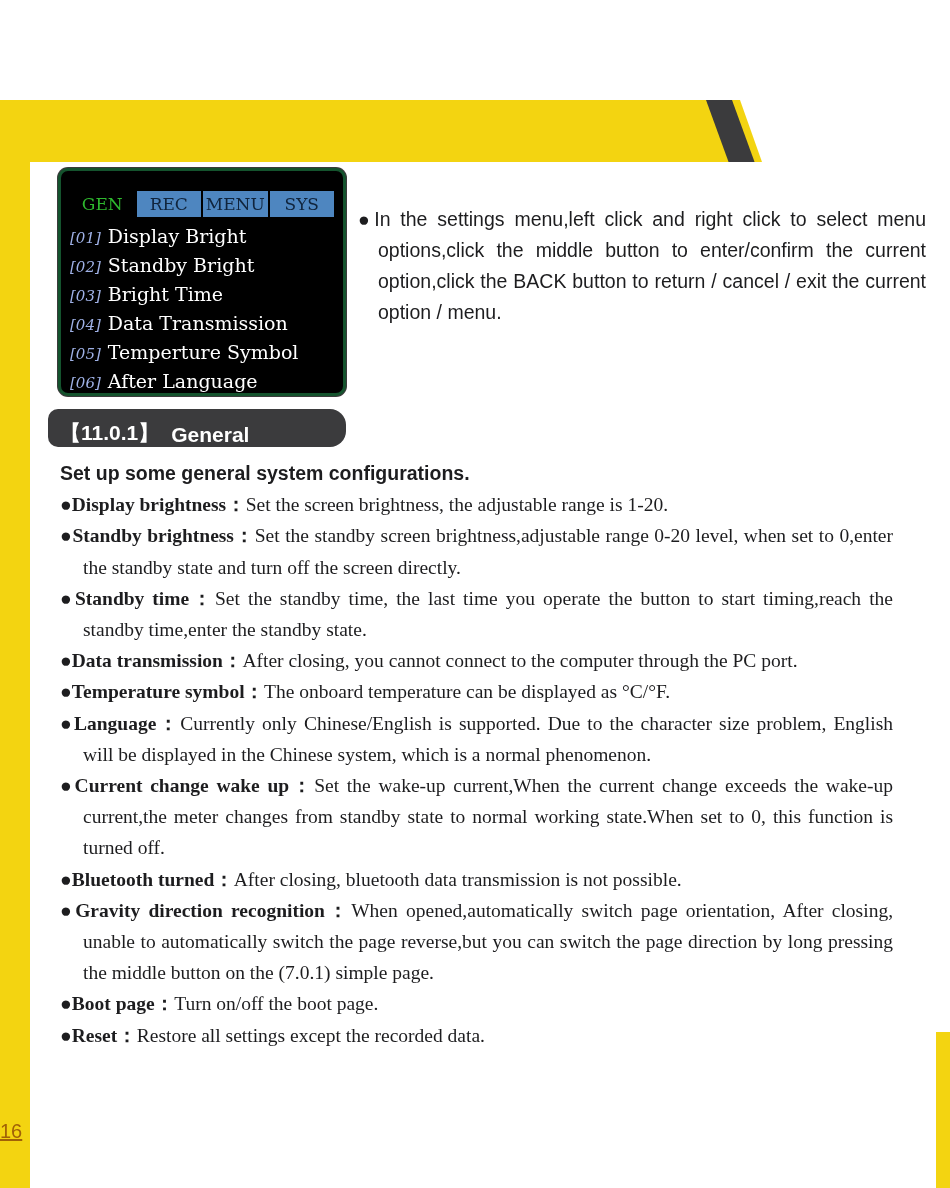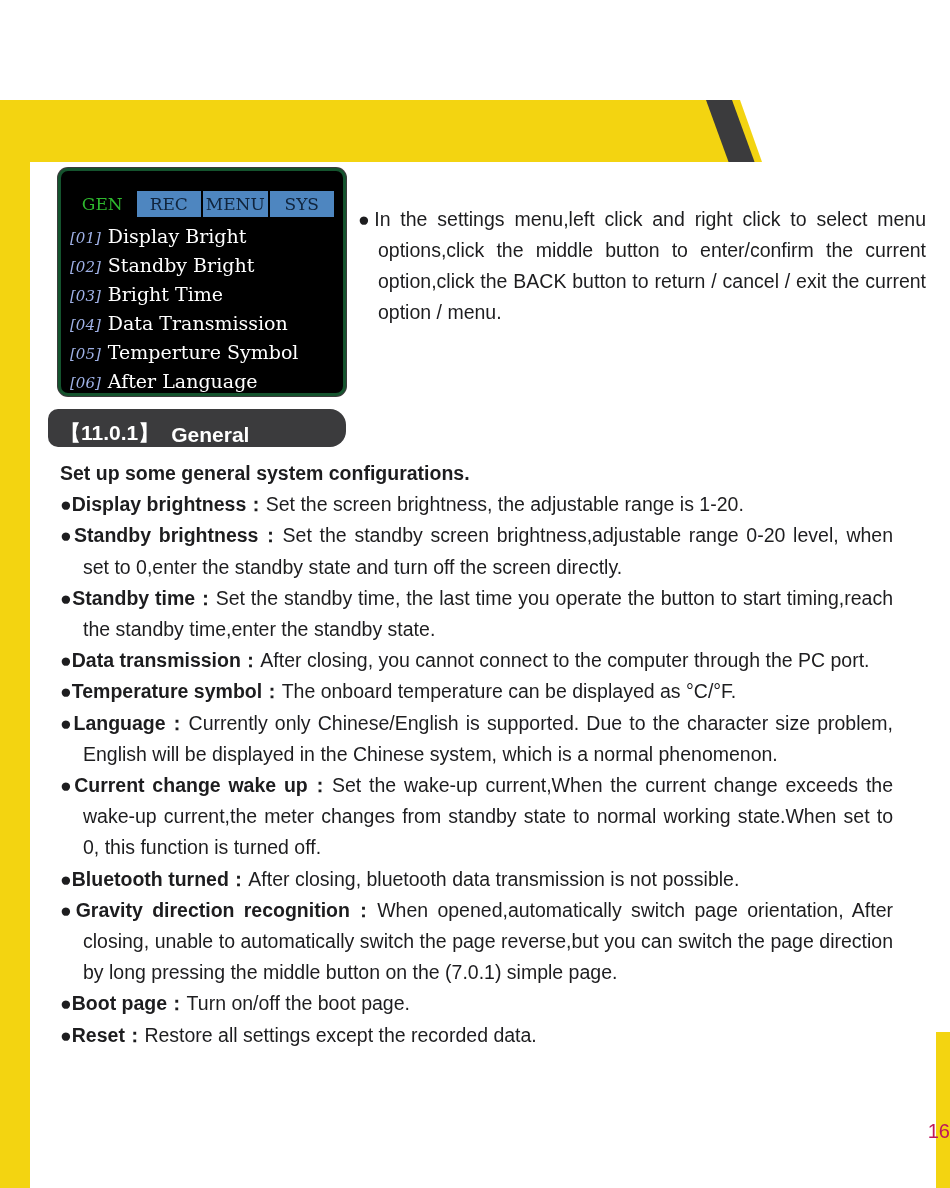--- a/index.html
+++ b/index.html
@@ -37,24 +37,24 @@
 
   
   .badge{position:absolute;left:48px;top:409px;width:298px;height:38px;box-sizing:border-box;
         background:var(--badge-dark,#3b3b3d);color:#fff;border-radius:10px 16px 16px 10px;
         display:flex;align-items:flex-end;gap:12px;padding-left:12px;
         font-size:21px;font-weight:bold;}
 
   
   .body-block{position:absolute;left:60px;top:458px;width:833px;font-size:19.5px;line-height:31.2px;}
   .lead{font-weight:bold;margin:0;}
-  .item{margin:0;text-align:justify;padding-left:23px;text-indent:-23px;}
+  .item{margin:0;text-align:justify;padding-left:23px;text-indent:-23px;font-family:Liberation Serif, serif;}
   .item b{font-weight:bold;}
 
-  .page-num{position:absolute;left:0;right:0;top:1120px;text-align:right;font-size:20px;color:#be185d;}
+  .page-num{position:absolute;left:0;right:0;top:1120px;text-align:left;font-size:20px;color:#a16207;text-decoration:underline;}
 </style>
 </head>
 <body>
 
 <div class="page">
 
   <div class="accent-left"></div>
   <div class="accent-right"></div>
 
   <div class="band"></div>

